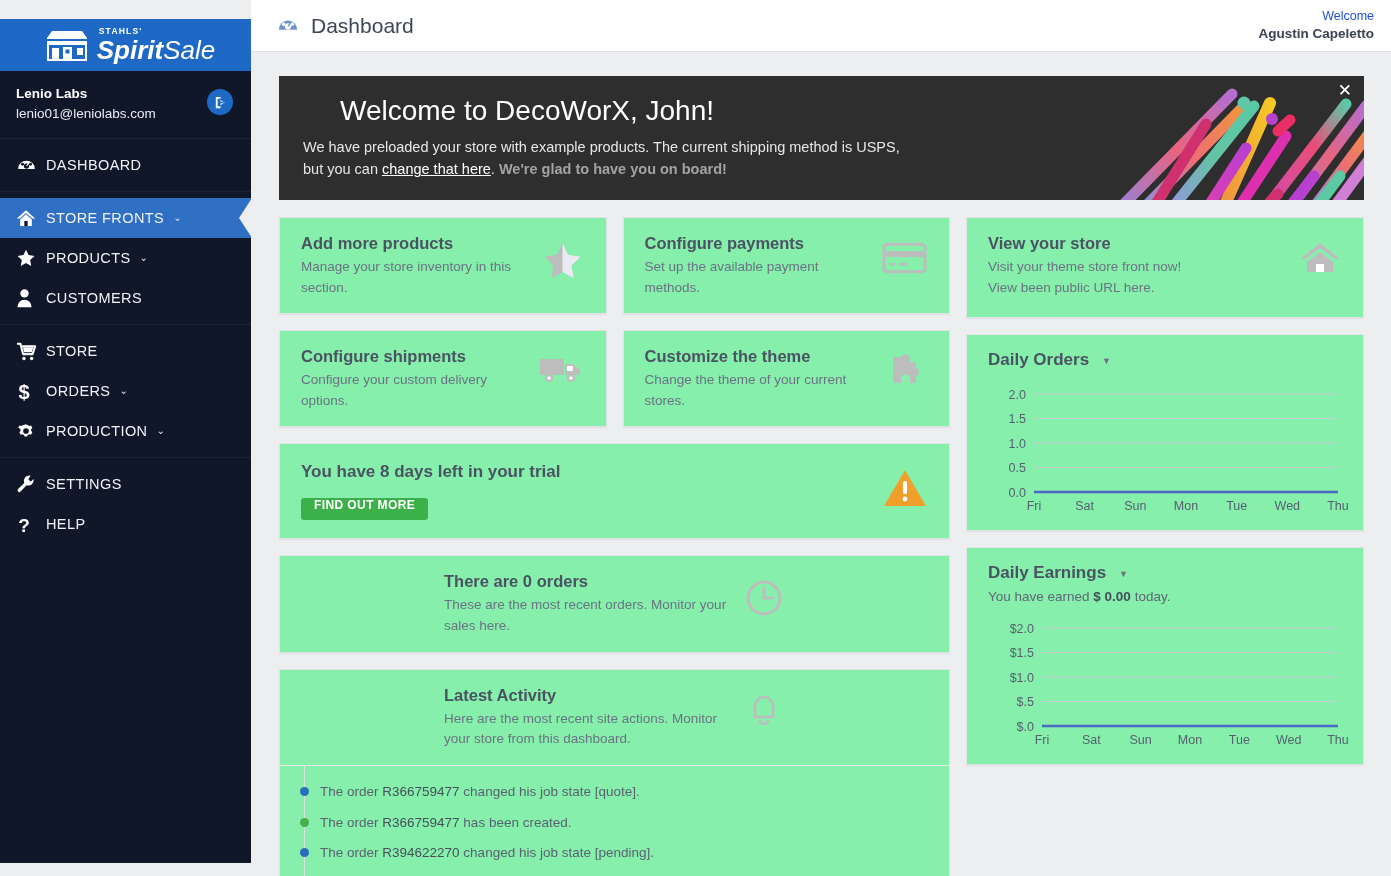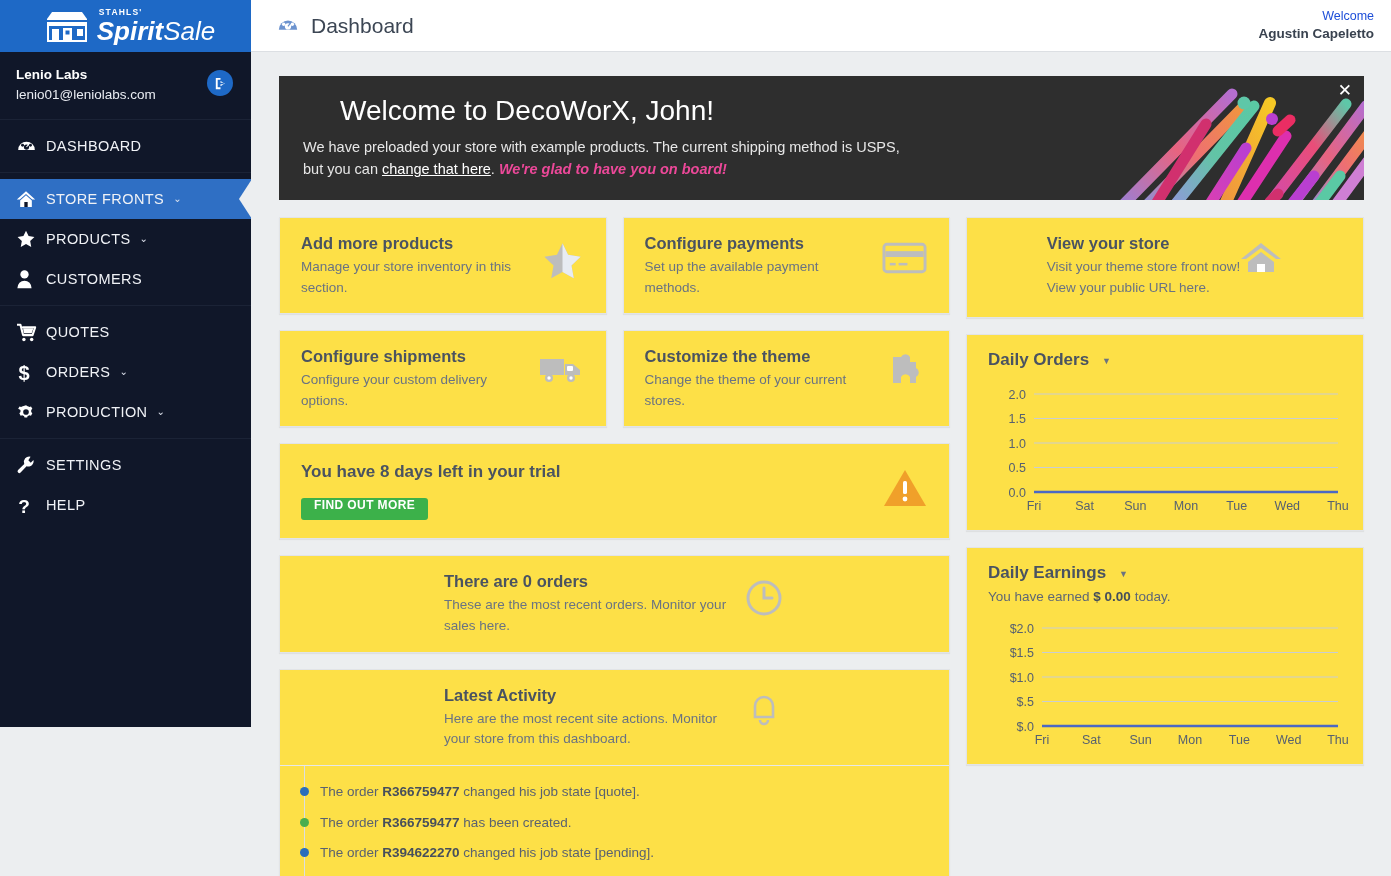--- a/index.html
+++ b/index.html
@@ -5,22 +5,22 @@
   * { box-sizing: border-box; margin: 0; padding: 0; }
   html, body {
     width: 1391px; height: 876px;
     font-family: "Liberation Sans", sans-serif;
     background: #eceef0; overflow: hidden;
   }
   .app { display: flex; width: 1391px; height: 876px; position: relative; }
 
   
   .sidebar {
-    width: 251px; min-width: 251px; height: 727px;
-    background: #101729; position: relative; z-index: 5;
+    width: 251px; min-width: 251px; height: 844px;
+    background: #101729; position: relative; z-index: 5; margin-top: 19px;
   }
   .logo-bar {
     height: 52px; background: #1e69c6;
     display: flex; align-items: center; justify-content: center;
     gap: 7px; padding-left: 8px;
   }
   .logo-mark { width: 46px; height: 34px; flex: none; }
   .logo-text { display: flex; flex-direction: column; line-height: 1; }
   .logo-stahls {
     font-size: 8.5px; color: #ffffff; font-weight: bold;
@@ -85,35 +85,35 @@
 
   
   .banner {
     background: #2e2e2e; height: 124px; position: relative; overflow: hidden;
     margin-bottom: 17px;
   }
   .banner-inner { padding: 19px 24px 0 24px; position: relative; z-index: 3; }
   .banner h1 { color: #fff; font-size: 28px; font-weight: normal; margin-bottom: 9px; margin-left: 37px; }
   .banner p { color: #e7e7e7; font-size: 14.5px; line-height: 1.55; max-width: 620px; }
   .banner p a { color: #fff; text-decoration: underline; }
-  .banner p b { font-weight: bold; color: #ec4899; font-style: italic; }
+  .banner p b { font-weight: bold; color: #a3a3a3; }
   .banner-deco { position: absolute; right: 0; top: 0; width: 250px; height: 124px; z-index: 1; }
   .banner-close {
     position: absolute; right: 12px; top: 6px; z-index: 6;
     color: #fff; font-size: 17px; cursor: pointer; line-height: 1;
     font-family: "Liberation Sans", sans-serif;
   }
 
   
   .cols { display: flex; gap: 16px; align-items: flex-start; }
   .col-left { width: 671px; min-width: 671px; }
   .col-right { width: 398px; min-width: 398px; }
 
   .card {
-    background: #fde047; border: 1px solid #e2e4e7;
+    background: #86efac; border: 1px solid #e2e4e7;
     box-shadow: 0 1px 1px rgba(0,0,0,.06);
     margin-bottom: 16px; position: relative;
   }
   .tile-row { display: flex; gap: 16px; }
   .tile {
     flex: 1; min-height: 94px; padding: 16px 18px 14px 21px;
     display: flex; justify-content: space-between; align-items: flex-start;
     cursor: pointer;
   }
   .tile-txt h3 {
@@ -146,21 +146,21 @@
     display: flex; align-items: flex-start; gap: 11px;
     padding: 5px 18px 5px 20px; position: relative;
   }
   .act-dot { width: 9px; height: 9px; border-radius: 50%; margin-top: 5px; flex: none; }
   .act-dot.blue { background: #2a6ebb; }
   .act-dot.green { background: #4aae4f; }
   .act-line {
     position: absolute; left: 24px; top: 0; bottom: 0; width: 1px; background: #dcdee1; z-index: 0;
   }
   .act-txt { font-size: 13.5px; color: #5a6270; line-height: 1.5; z-index: 1; }
-  .act-txt b { font-weight: bold; color: #474f5c; }
+  .act-txt b { font-weight: normal; color: #474f5c; }
 
   
   .chart-card { padding: 15px 18px 12px 21px; }
   .chart-head { display: flex; align-items: center; gap: 13px; }
   .chart-head h3 { font-size: 17px; color: #4a5361; font-weight: bold; }
   .chart-caret { font-size: 9px; color: #6b7380; cursor: pointer; line-height: 1; margin-top: 3px; }
   .chart-sub { font-size: 13.5px; color: #5f6775; margin-top: 6px; }
   .chart-sub b { font-weight: bold; color: #454e5b; }
   .plot { position: relative; margin-top: 16px; height: 132px; }
   .plot svg { display: block; }
@@ -251,21 +251,21 @@
         <div class="nav-group">
           <div class="nav-item">
             <span class="ico">
               <svg width="21" height="19" viewBox="0 0 24 22">
                 <path d="M1 2 h4 l3 12 h11 l3-9 h-15" fill="none" stroke="#fff" stroke-width="2.4" stroke-linejoin="round"></path>
                 <path d="M8 6 h12 l-2 6 h-9z" fill="#fff"></path>
                 <circle cx="9" cy="19" r="2" fill="#fff"></circle>
                 <circle cx="18" cy="19" r="2" fill="#fff"></circle>
               </svg>
             </span>
-            <span class="lbl">QUOTES</span>
+            <span class="lbl">STORE</span>
           </div>
           <div class="nav-item">
             <span class="ico">
               <svg width="16" height="21" viewBox="0 0 16 22">
                 <text x="8" y="18.5" font-size="21" font-weight="bold" text-anchor="middle" fill="#fff" font-family="Liberation Sans, sans-serif">$</text>
               </svg>
             </span>
             <span class="lbl">ORDERS</span>
             <span class="caret">⌄</span>
           </div>
@@ -502,25 +502,25 @@
                   <span class="act-txt"><span>The order </span><b>R394622270</b><span> changed his job state [pending].</span></span>
                 </div>
                 <div class="act-item"></div>
               </div>
           </div>
 
         </div>
 
         <div class="col-right">
 
-          <div class="card tile" style="min-height:101px;justify-content:center;">
+          <div class="card tile" style="min-height:101px;">
             <div class="tile-txt">
               <h3>View your store</h3>
               <p>Visit your theme store front now!</p>
-              <p>View your public URL here.</p>
+              <p>View been public URL here.</p>
             </div>
             <div class="tile-ico">
               <svg width="42" height="36" viewBox="0 0 42 36">
                 <path d="M21 3 L41 19 L36 19 L21 8 L6 19 L1 19 Z" fill="#bdbdbd"></path>
                 <path d="M21 12 L34 22 v10 h-26 v-10z" fill="#bdbdbd"></path>
                 <rect x="17" y="24" width="8" height="8" fill="#fff"></rect>
               </svg>
             </div>
           </div>
 

